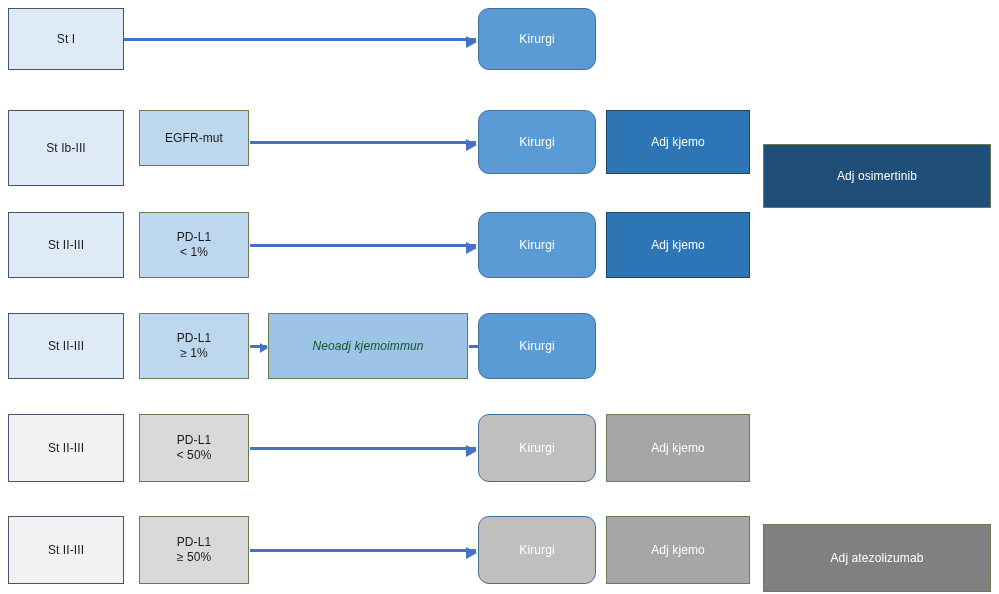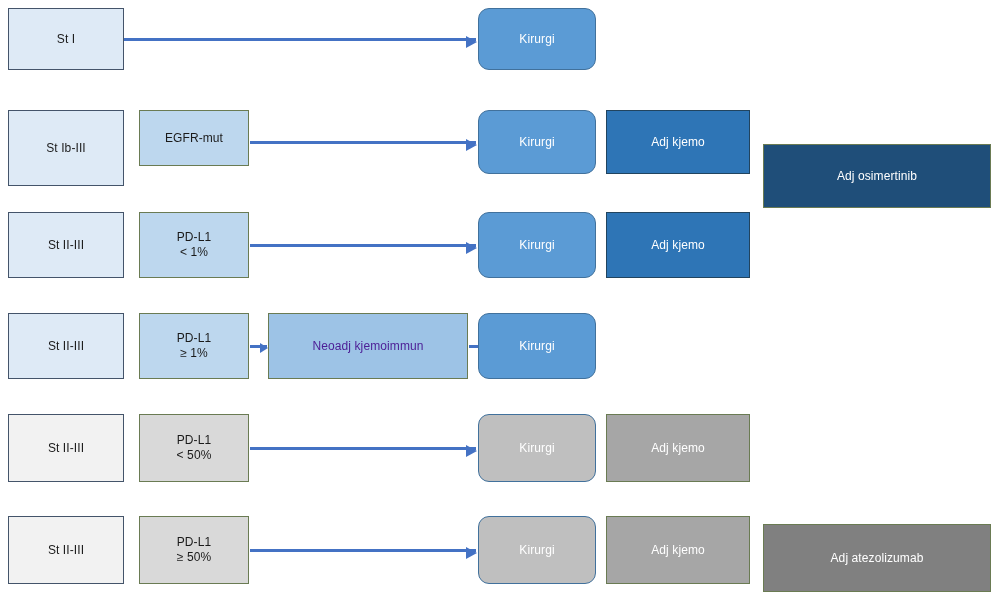--- a/index.html
+++ b/index.html
@@ -47,21 +47,22 @@
     color: #1a1a1a;
   }
   .v-marker-gray {      
     background: #D9D9D9;
     border: 1.4px solid #6A7B53;
     color: #1a1a1a;
   }
   .v-neoadj {           
     background: #9DC3E6;
     border: 1.4px solid #6A7B53;
-    color: #4c1d95;
+    color: #14532d;
+    font-style: italic;
   }
   .v-surgery {          
     background: #5B9BD5;
     border: 1.4px solid #41719C;
     border-radius: 11px;
     color: #ffffff;
   }
   .v-surgery-gray {     
     background: #BFBFBF;
     border: 1.4px solid #41719C;

